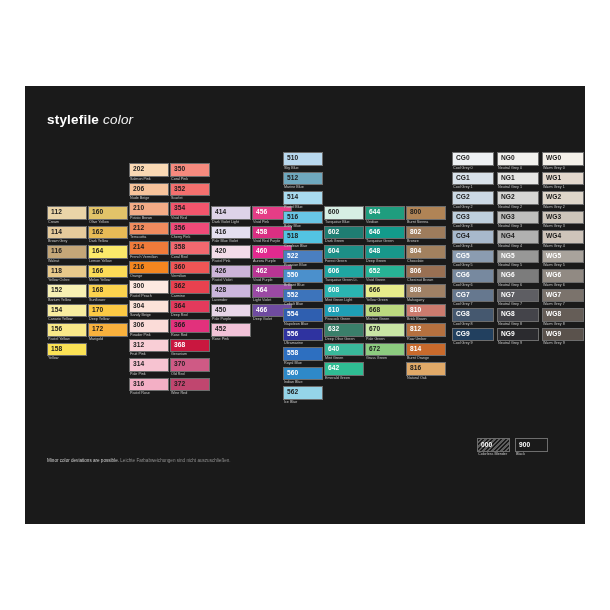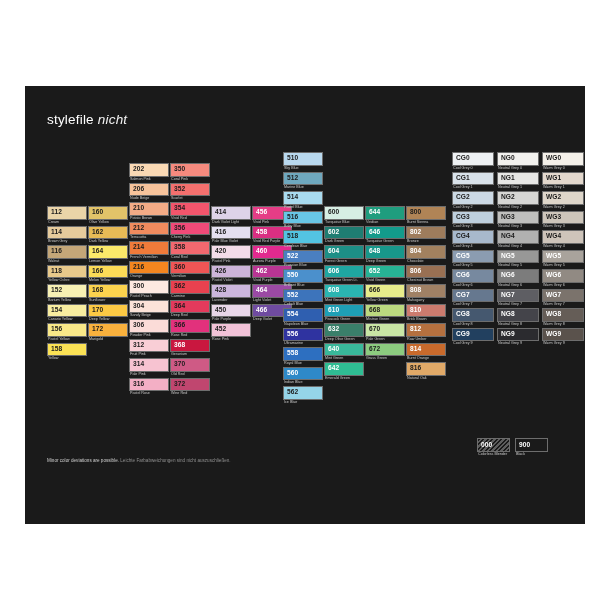--- a/index.html
+++ b/index.html
@@ -14,21 +14,21 @@
     left:25px; top:86px;
     width:560px; height:438px;
     background:#1a1a1a;
     box-sizing:border-box;
   }
   #brand{
     position:absolute; left:22px; top:26px;
     font-size:13.5px; letter-spacing:.2px; color:#ffffff;
     white-space:nowrap;
   }
-  #brand .bold{font-weight:normal;}
+  #brand .bold{font-weight:bold;}
   #brand .light{font-weight:normal; font-style:italic; opacity:.95;}
   #footer-note{
     position:absolute; left:22px; top:372px;
     font-size:4.6px; color:#cfcfcf; white-space:nowrap;
   }
   #footer-note .de{color:#8e8e8e;}
 
   .col{position:absolute; width:40px;}
   .sw{position:relative; margin-bottom:1px;}
   .chip{
@@ -59,21 +59,21 @@
   .blender{
     background:repeating-linear-gradient(135deg,#1a1a1a 0 1.6px,#5e5e5e 1.6px 3.2px);
   }
 </style>
 </head>
 <body>
 
 <div id="chart-root">
 
   <div id="brand">
-    <span class="bold">stylefile</span><span class="light"> nicht</span>
+    <span class="bold">stylefile</span><span class="light"> color</span>
   </div>
 
   <div id="columns">
       <div class="col" style="left: 22px; top: 120px;">
         <div class="sw">
           <div class="chip light" style="background: rgb(234, 212, 168);">
             <span class="code">112</span>
           </div>
           <div class="nm">Cream</div>
         </div>

